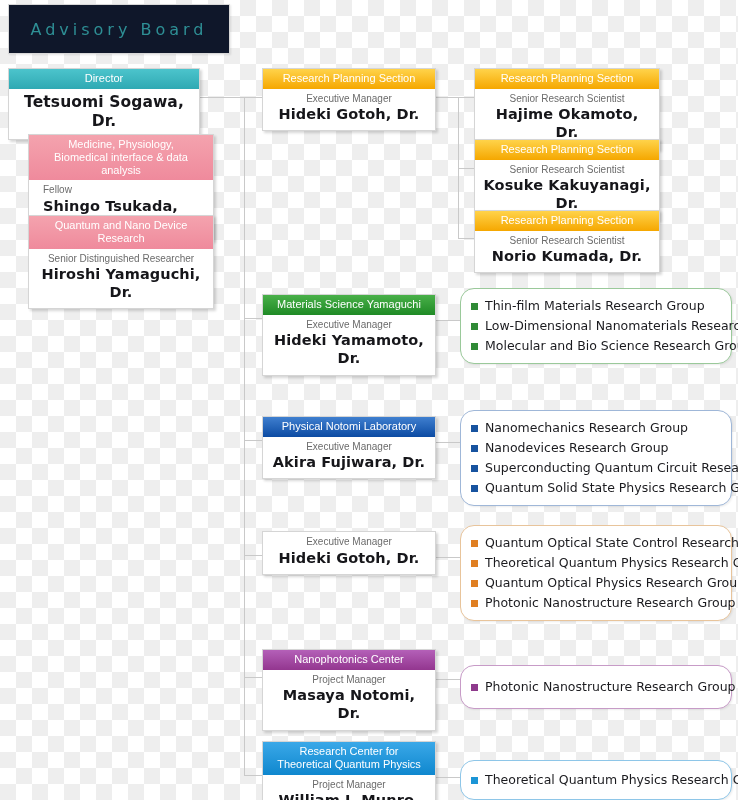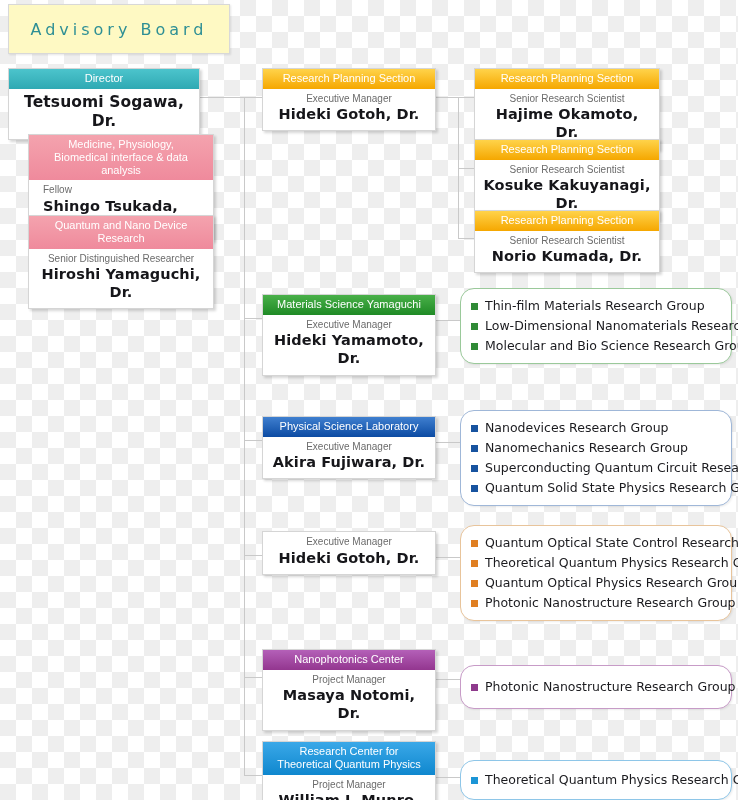--- a/index.html
+++ b/index.html
@@ -40,21 +40,21 @@
   .node {
     position: absolute;
     z-index: 2;
     box-sizing: border-box;
   }
 
   
   .advisory {
     left: 8px; top: 4px;
     width: 222px; height: 50px;
-    background: #fef9c3;
+    background: #0f172a;
     border: 1px solid #d8d8d8;
     display: flex;
     align-items: center;
     justify-content: center;
     box-shadow: 1px 1px 2px rgba(0,0,0,0.10);
   }
   .advisory-label {
     color: #2e8f95;
     font-size: 16px;
     letter-spacing: 4px;
@@ -254,34 +254,34 @@
     <span class="bullet"></span>
     <span>Low-Dimensional Nanomaterials Research Group</span>
   </div>
   <div class="panel-item">
     <span class="bullet"></span>
     <span>Molecular and Bio Science Research Group</span>
   </div>
 </div>
 
 <div class="node card" style="left:262px; top:416px; width:174px;">
-  <div class="card-header hd-blue ctr">Physical Science Laboratory</div>
+  <div class="card-header hd-blue ctr">Physical Notomi Laboratory</div>
   <div class="card-body">
     <div class="card-role">Executive Manager</div>
     <div class="card-name">Akira Fujiwara, Dr.</div>
   </div>
 </div>
 <div class="panel pnl-blue" style="left:460px; top:410px; width:272px;">
   <div class="panel-item">
     <span class="bullet"></span>
+    <span>Nanomechanics Research Group</span>
+  </div>
+  <div class="panel-item">
+    <span class="bullet"></span>
     <span>Nanodevices Research Group</span>
-  </div>
-  <div class="panel-item">
-    <span class="bullet"></span>
-    <span>Nanomechanics Research Group</span>
   </div>
   <div class="panel-item">
     <span class="bullet"></span>
     <span>Superconducting Quantum Circuit Research Group</span>
   </div>
   <div class="panel-item">
     <span class="bullet"></span>
     <span>Quantum Solid State Physics Research Group</span>
   </div>
 </div>

